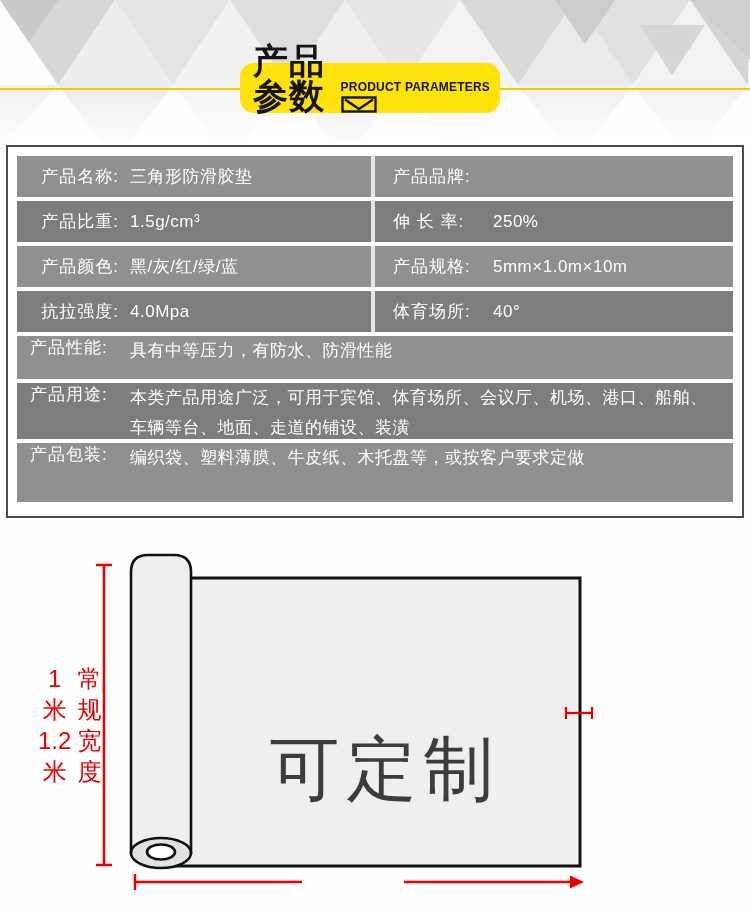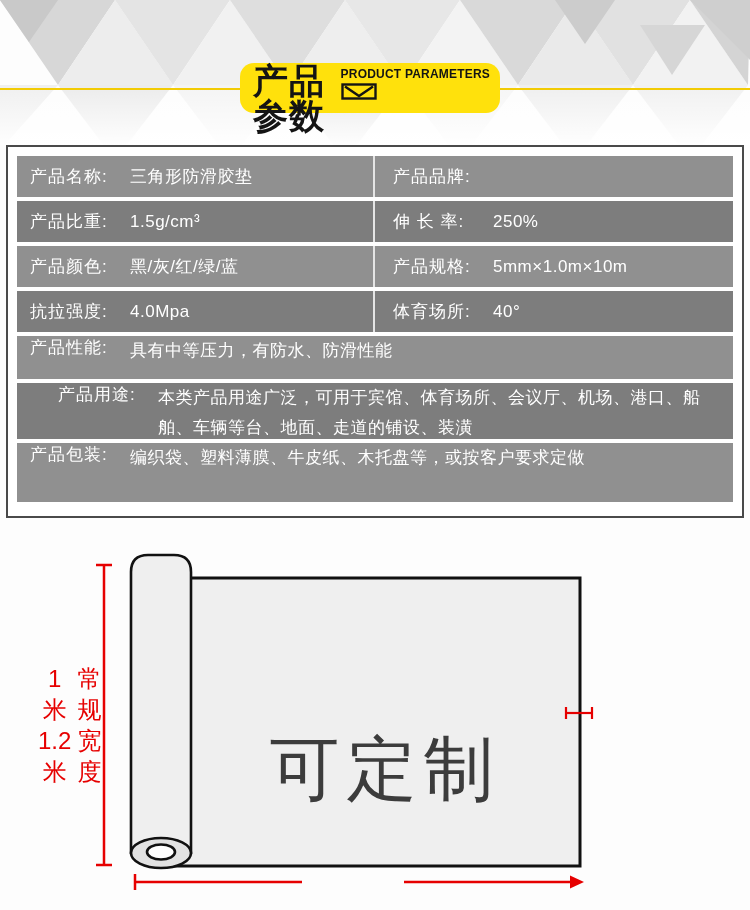--- a/index.html
+++ b/index.html
@@ -4,38 +4,38 @@
 <style>
   * { margin:0; padding:0; box-sizing:border-box; }
   html,body { background:#ffffff; }
   body { font-family:"Liberation Sans","DejaVu Sans",sans-serif; }
   .page { position:relative; width:750px; height:910px; background:#fdfdfd; overflow:hidden; margin:0 auto; }
 
   
   .mosaic { position:absolute; left:0; top:0; width:750px; height:145px; }
   .header-line { position:absolute; left:0; top:88px; width:750px; height:2px; background:#f2cb05; }
   .badge { position:absolute; left:240px; top:63px; width:260px; height:50px;
-           background:#ffe10c; border-radius:14px; display:flex; align-items:flex-start; padding:0 10px 0 13px; }
+           background:#ffe10c; border-radius:14px; display:flex; align-items:flex-end; padding:0 10px 0 13px; }
   .badge-title { font-size:35px; font-weight:800; color:#141414; letter-spacing:1px; line-height:1; }
   .badge-right { display:flex; flex-direction:column; justify-content:center; margin-left:0; padding-top:4px; }
   .badge-sub { font-size:12px; font-weight:700; color:#141414; letter-spacing:0.2px; white-space:nowrap; }
   .envelope { margin-top:2px; }
 
   
   .spec-table { position:absolute; left:6px; top:145px; width:738px; height:373px;
                 background:#ffffff; border:2px solid #4a4a4a; padding:9px; display:flex; flex-direction:column; gap:4px; }
   .trow { display:flex; color:#ffffff; font-size:17px; }
   .trow.light { background:#909090; }
   .trow.dark  { background:#7d7d7d; }
   .r1,.r2,.r3,.r4 { height:41px; }
   .r5 { height:43px; }
-  .r6 { height:56px;padding-left:28px; }
+  .r6 { height:56px; }
   .r7 { height:59px; }
   .cell { display:flex; align-items:center; padding-left:13px; }
-  .cell.half-l { width:50%; border-right:2px solid #e5e5e5; }
+  .cell.half-l { width:50%; border-right:4px solid #e5e5e5;text-align:center; }
   .cell.half-r { flex:1; padding-left:18px; }
   .cell.full { width:100%; align-items:flex-start; }
   .lbl { flex:0 0 100px; letter-spacing:1px; }
   .val { letter-spacing:0.5px; }
   .cell.full .val { max-width:588px; line-height:30px; }
 
   
   .diagram { position:absolute; left:0; top:545px; width:750px; height:365px; }
   .diagram svg.draw { position:absolute; left:0; top:0; }
   .roll-text-wrap { position:absolute; left:190px; top:33px; width:390px; height:288px;

